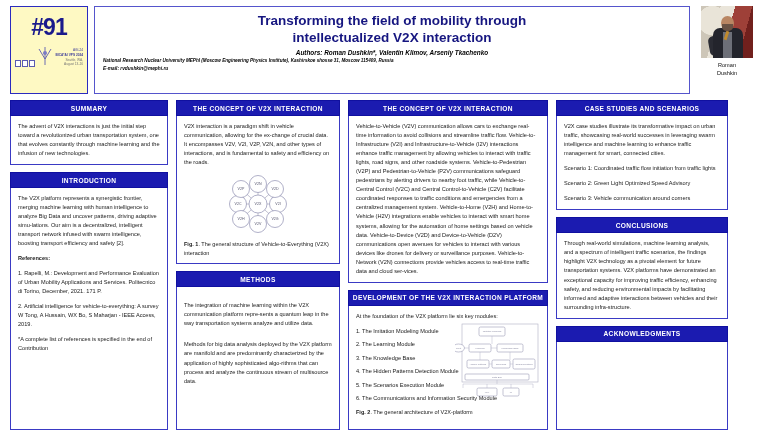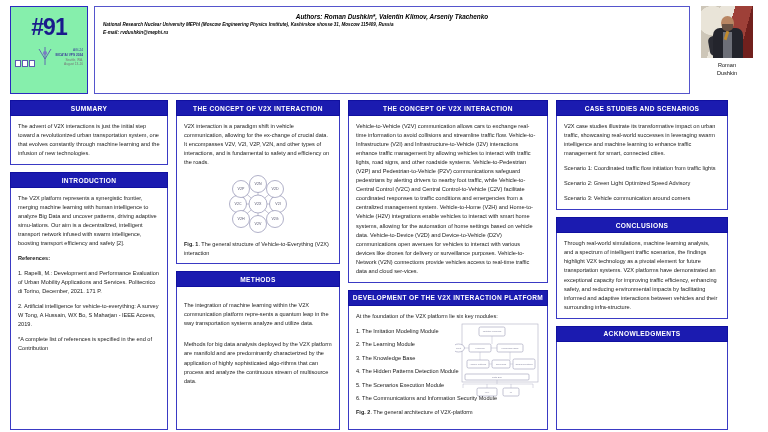--- a/index.html
+++ b/index.html
@@ -9,21 +9,21 @@
     background:#ffffff;
     font-family:"Liberation Sans", sans-serif;
     color:#000;
     overflow:hidden;
   }
   .poster { position:relative; width:768px; height:432px; padding:6px 10px; }
 
   
   .header { display:flex; gap:6px; height:88px; align-items:stretch; }
   .logo-box {
-    width:78px; border:1.5px solid #2b2bbf; background:#86efac;
+    width:78px; border:1.5px solid #2b2bbf; background:#fef9c3;
     display:flex; flex-direction:column; align-items:center; justify-content:flex-start;
     padding:3px 2px 2px;
   }
   .logo-num {
     font-size:23px; font-weight:bold; color:#1a1a8c; letter-spacing:-1px;
     line-height:1.05; margin-top:5px; font-family:"Liberation Sans", sans-serif;
   }
   .logo-bottom { display:flex; align-items:flex-end; gap:2px; margin-top:6px; width:100%; padding:0 2px; }
   .logo-marks { display:flex; gap:1px; align-items:flex-end; }
   .logo-marks i {
@@ -131,20 +131,24 @@
         </svg>
         <div class="conf-lines">
           <div class="l1">AGI-24</div>
           <div class="l2">BICA*AI VPS 2024</div>
           <div class="l3">Seattle, WA, August 13-16</div>
         </div>
       </div>
     </div>
 
     <div class="title-box">
+      <div class="ptitle">
+        <div>Transforming the field of mobility through</div>
+        <div>intellectualized V2X interaction</div>
+      </div>
       <div class="pauthors">Authors: Roman Dushkin*, Valentin Klimov, Arseniy Tkachenko</div>
       <div class="paffil">National Research Nuclear University MEPhI (Moscow Engineering Physics Institute), Kashirskoe shosse 31, Moscow 115409, Russia</div>
       <div class="pemail">E-mail: rvdushkin@mephi.ru</div>
     </div>
 
     <div class="photo-box">
       <div class="photo">
         <div class="wall"></div>
         <div class="arm"></div>
         <div class="body"></div>

